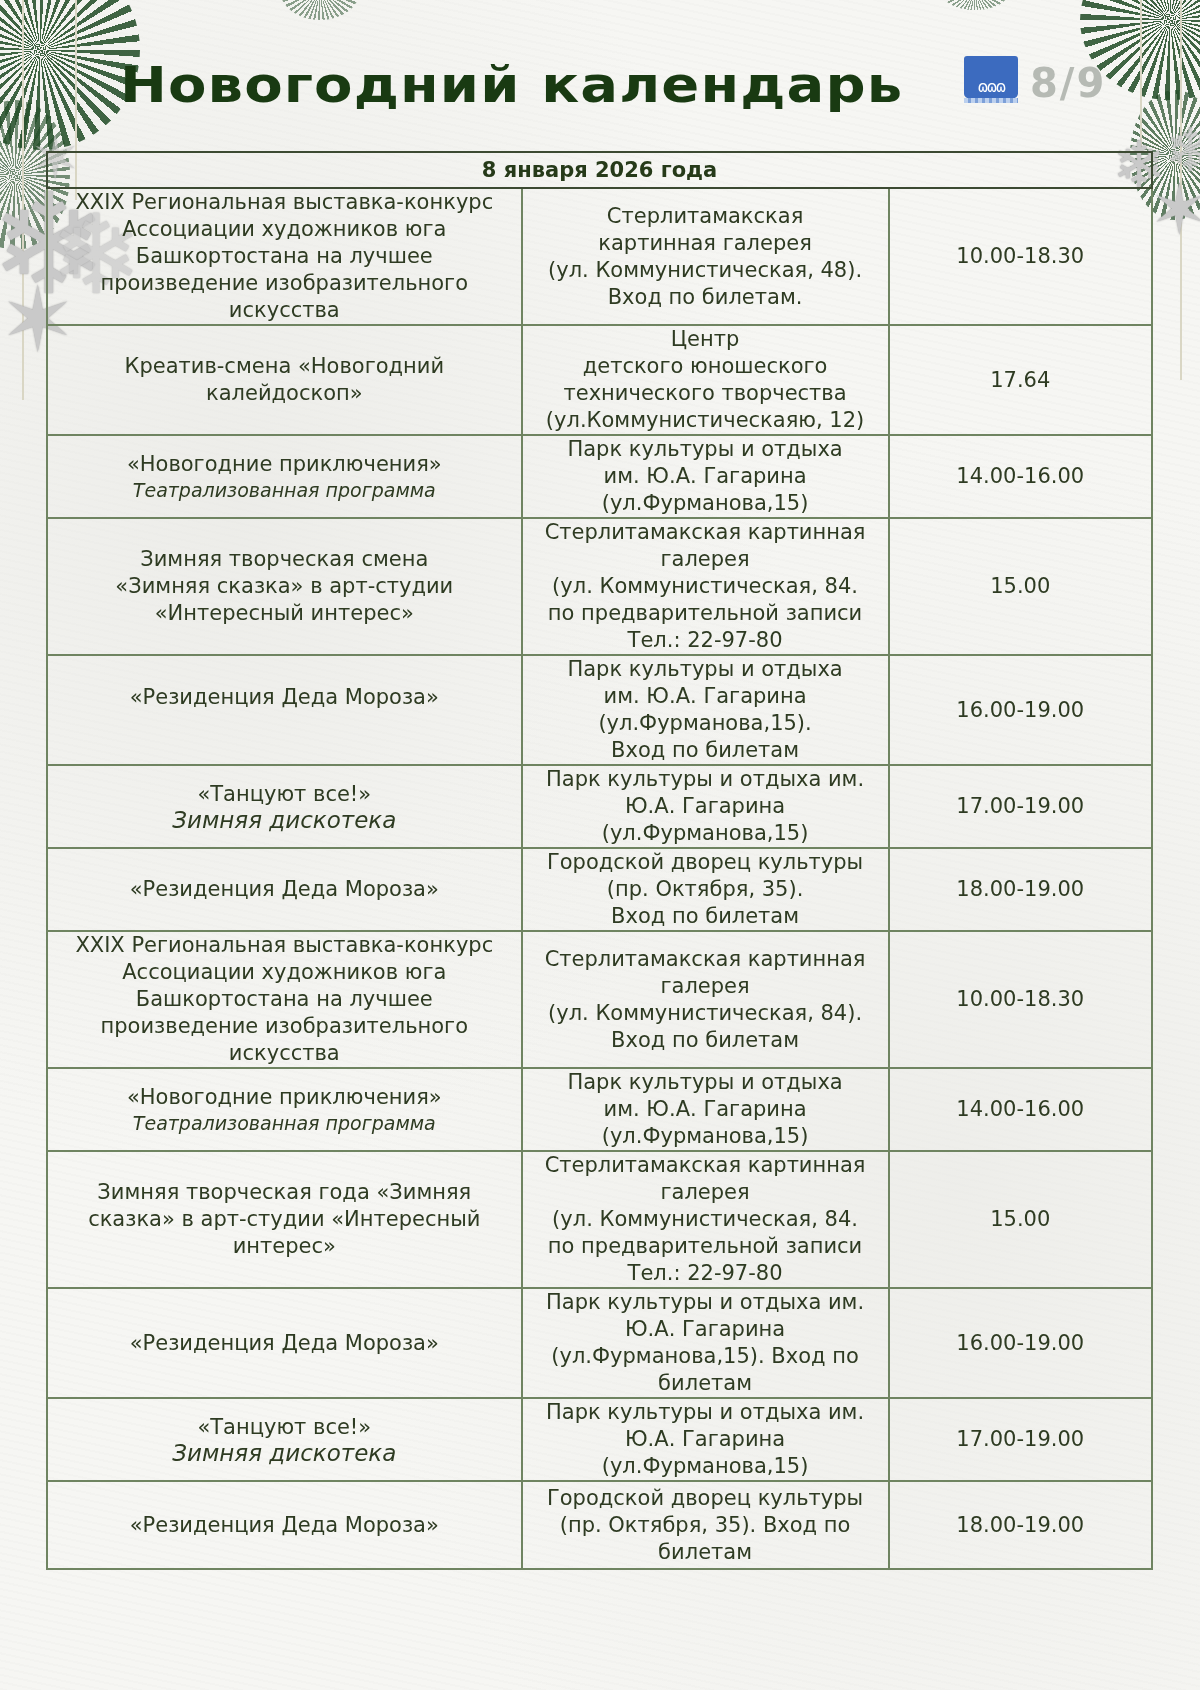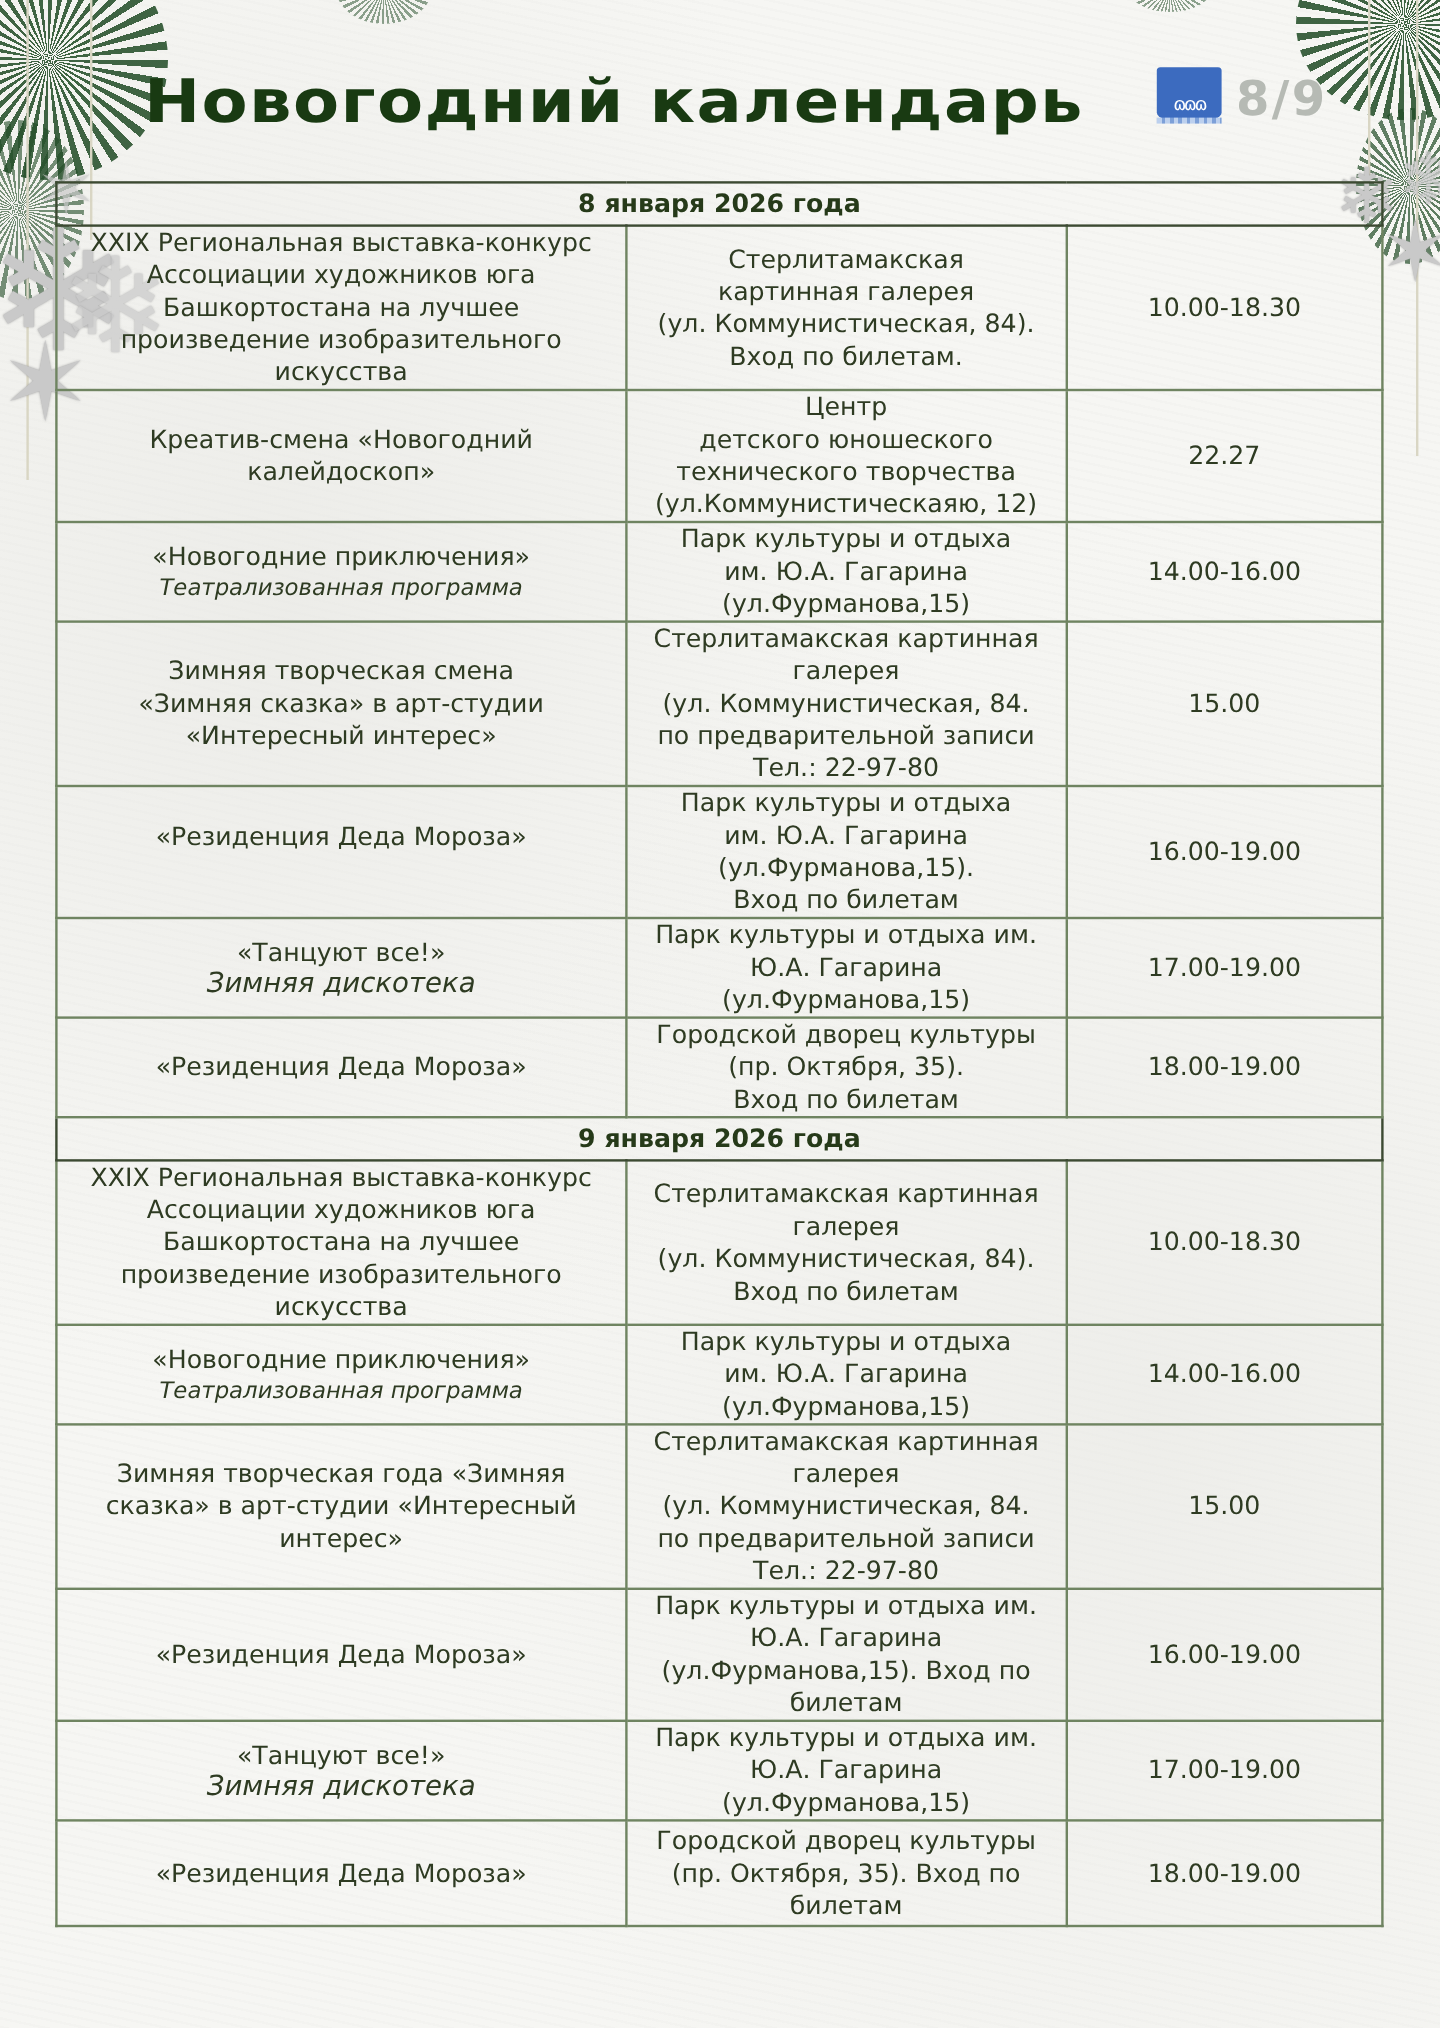--- a/index.html
+++ b/index.html
@@ -107,32 +107,32 @@
       <td colspan="3">8 января 2026 года</td>
     </tr>
     <tr style="height:124px;">
       <td class="dense"><span>XXIX Региональная выставка-конкурс
 Ассоциации художников юга
 Башкортостана на лучшее
 произведение изобразительного
 искусства</span></td>
       <td>Стерлитамакская
 картинная галерея
-(ул. Коммунистическая, 84).
+(ул. Коммунистическая, 48).
 Вход по билетам.</td>
       <td>10.00-18.30</td>
     </tr>
     <tr style="height:110px;">
       <td><span>Креатив-смена «Новогодний
 калейдоскоп»</span></td>
       <td>Центр
 детского юношеского
 технического творчества
 (ул.Коммунистическаяю, 12)</td>
-      <td>22.27</td>
+      <td>17.64</td>
     </tr>
     <tr style="height:82px;">
       <td><span>«Новогодние приключения»</span><span class="sub">Театрализованная программа</span></td>
       <td>Парк культуры и отдыха
 им. Ю.А. Гагарина
 (ул.Фурманова,15)</td>
       <td>14.00-16.00</td>
     </tr>
     <tr style="height:136px;">
       <td><span>Зимняя творческая смена
@@ -161,23 +161,20 @@
       <td>17.00-19.00</td>
     </tr>
     <tr style="height:82px;">
       <td><span>«Резиденция Деда Мороза»</span></td>
       <td>Городской дворец культуры
 (пр. Октября, 35).
 Вход по билетам</td>
       <td>18.00-19.00</td>
     </tr>
 
-    <tr class="day">
-      <td colspan="3">9 января 2026 года</td>
-    </tr>
     <tr style="height:124px;">
       <td class="dense"><span>XXIX Региональная выставка-конкурс
 Ассоциации художников юга
 Башкортостана на лучшее
 произведение изобразительного
 искусства</span></td>
       <td>Стерлитамакская картинная
 галерея
 (ул. Коммунистическая, 84).
 Вход по билетам</td>

